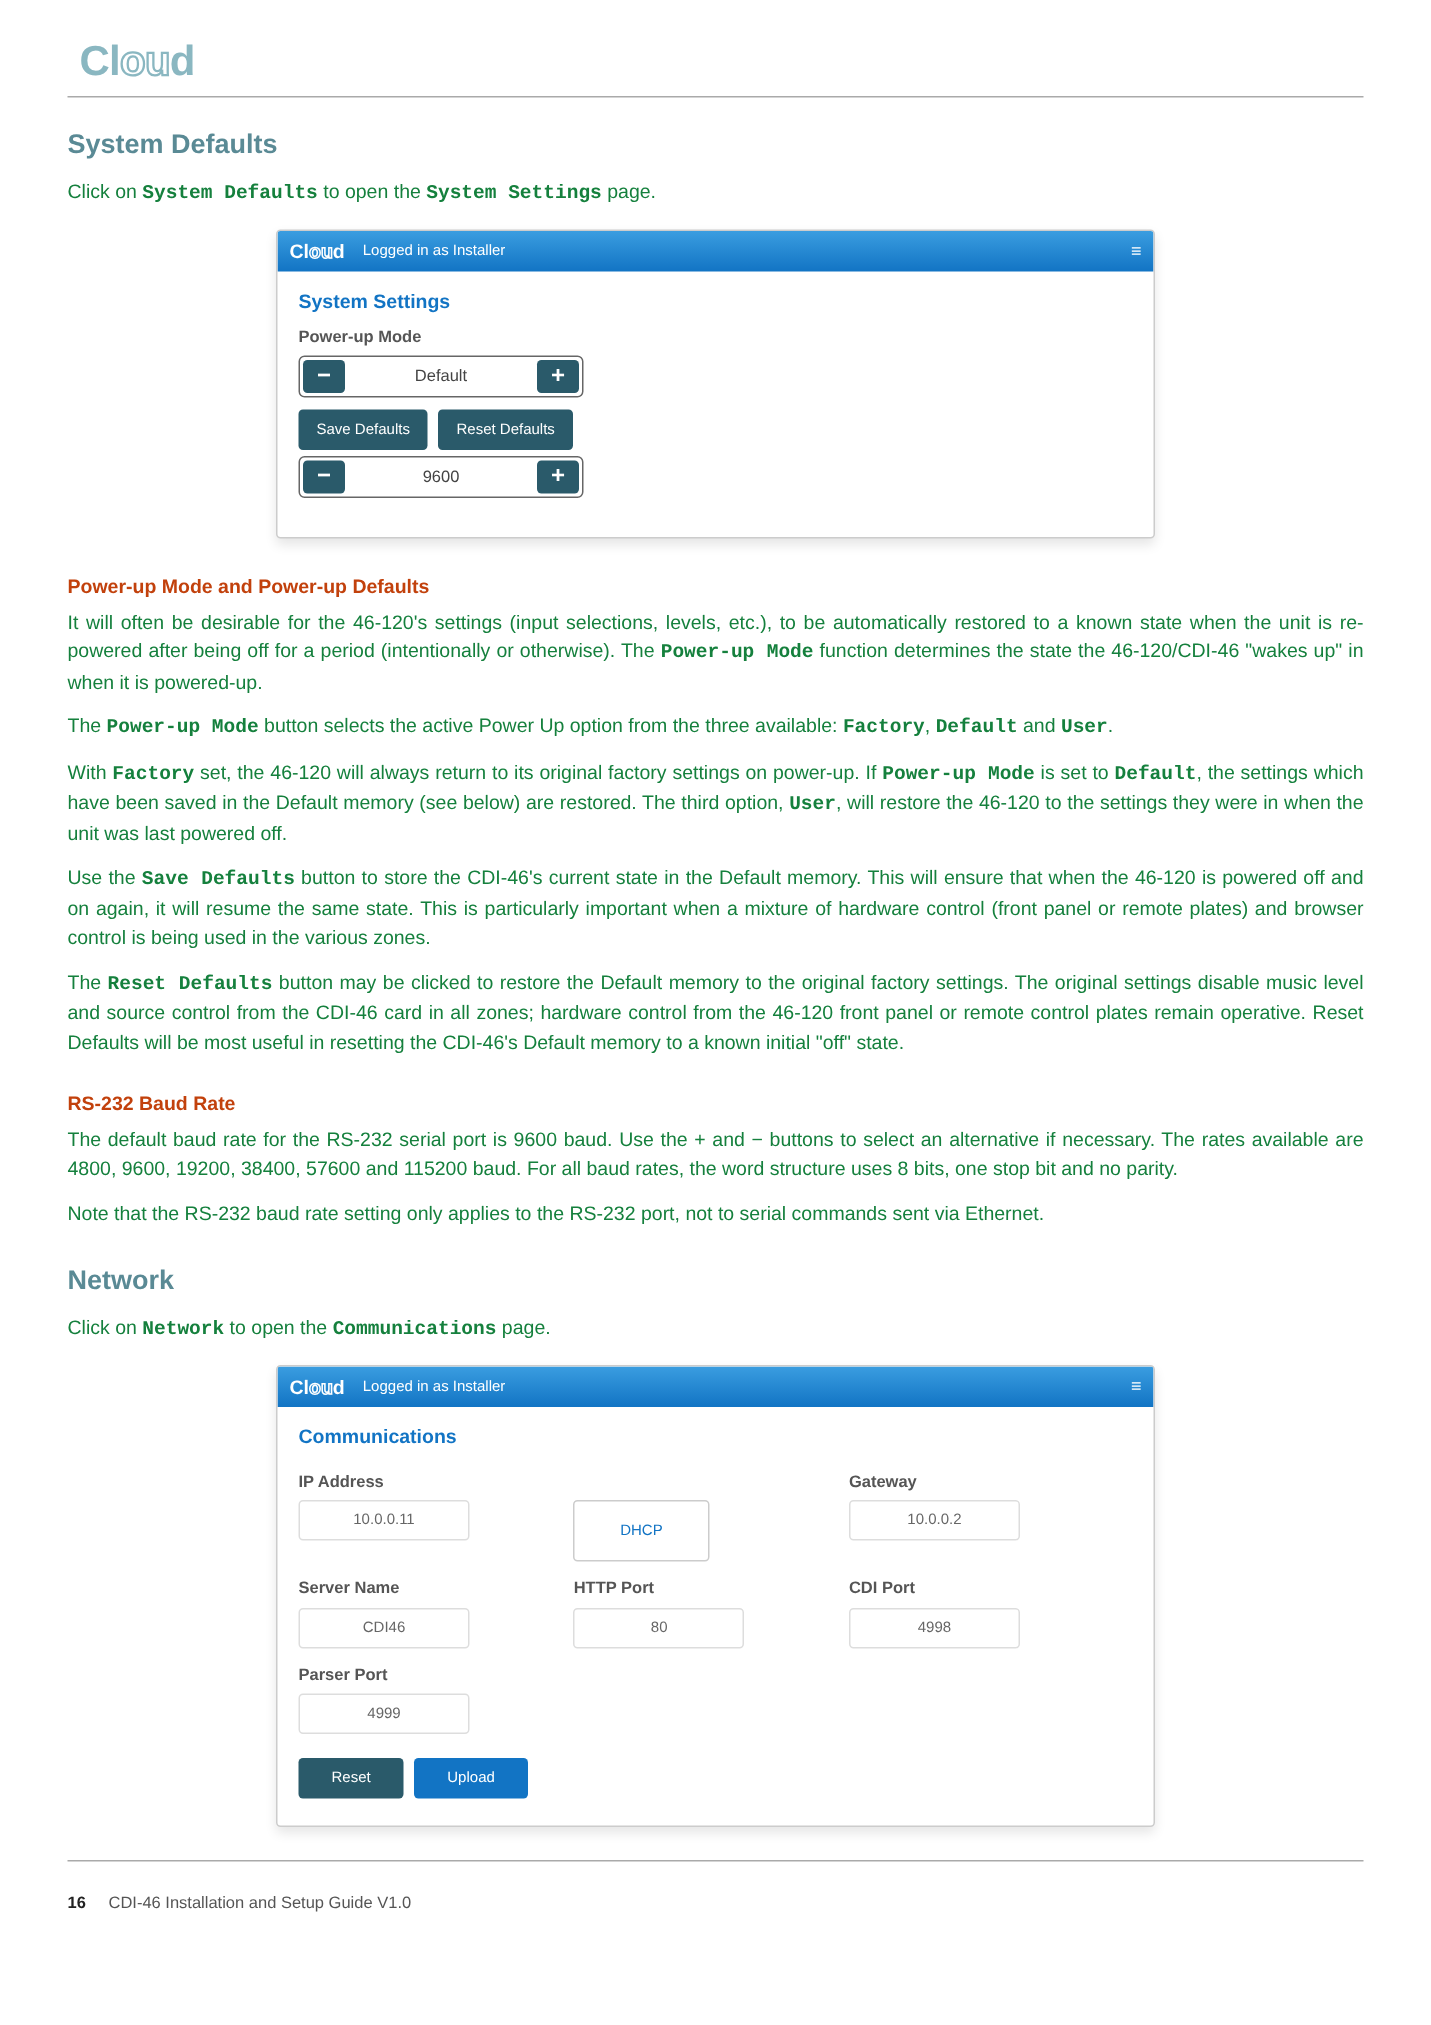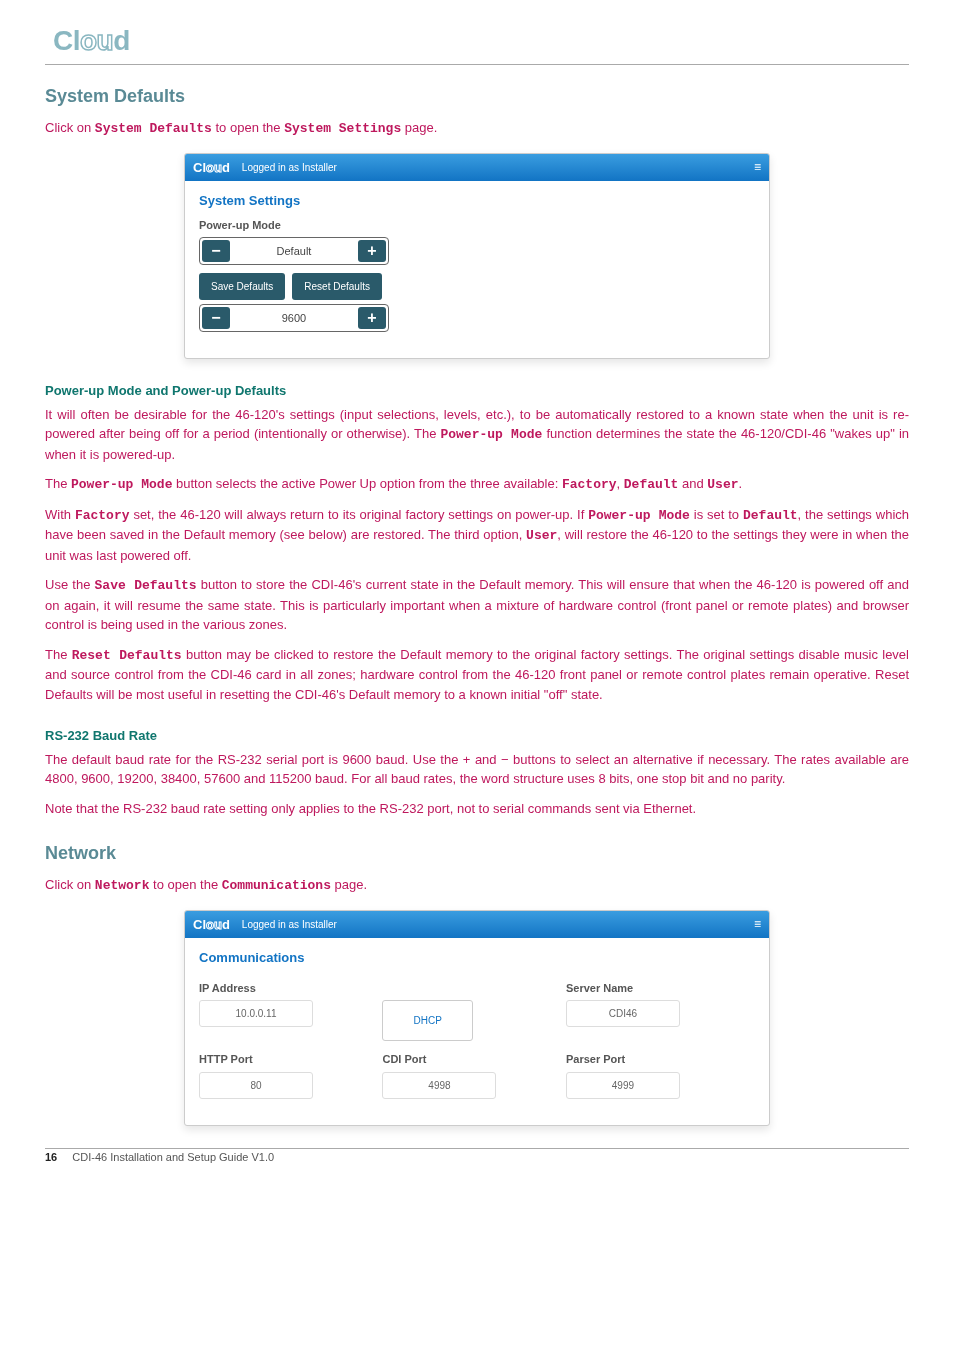--- a/index.html
+++ b/index.html
@@ -31,23 +31,23 @@
   .logo .outline {
     -webkit-text-stroke: 1.5px #8ab7c1;
     color: transparent;
   }
   h2.section {
     color: #5a8a95;
     font-weight: bold;
     font-size: 18px;
     margin-bottom: 8px;
   }
-  p.body { text-align: justify; margin-bottom: 10px; color: #be185d; }
+  p.body { text-align: justify; margin-bottom: 10px; color: #15803d; }
   .mono { font-family: 'Courier New', monospace; font-weight: bold; }
-  h3.sub { font-size: 13px; font-weight: bold; color: #0f766e; margin-bottom: 4px; margin-top: 22px; }
+  h3.sub { font-size: 13px; font-weight: bold; color: #c2410c; margin-bottom: 4px; margin-top: 22px; }
 
   
   .panel {
     width: 586px;
     margin: 14px auto 22px auto;
     border: 1px solid #ccc;
     border-radius: 3px;
     box-shadow: 0 4px 8px rgba(0,0,0,0.1);
     overflow: hidden;
     background: #fff;
@@ -103,21 +103,21 @@
   .input-box {
     display: inline-block; border: 1px solid #ddd; padding: 5px 10px;
     color: #666; font-size: 10px; border-radius: 3px; width: 114px; text-align: center;
     background: #fff;
   }
   .comm-grid { display: flex; flex-wrap: wrap; }
   .comm-col { width: 33%; padding-right: 14px; margin-bottom: 4px; }
   .footer {
     border-top: 1px solid #aaa;
     margin-top: 16px;
-    padding-top: 0;
+    padding-top: 20px;
     font-size: 11px;
     color: #555;
   }
   .footer .pg { font-weight: bold; color: #222; margin-right: 12px; }
 </style>
 </head>
 <body>
 
 <div class="logo-row">
   <div class="logo">
@@ -194,37 +194,45 @@
       <div class="comm-col">
         <div class="fld-label">IP Address</div>
         <span class="input-box">10.0.0.11</span>
       </div>
       <div class="comm-col">
         <div class="fld-label">&nbsp;</div>
         <span class="btn-outline-white">DHCP</span>
       </div>
 
       <div class="comm-col">
+        <div class="fld-label">Gateway</div>
+        <span class="input-box">10.0.0.2</span>
+      </div>
+      <div class="comm-col">
         <div class="fld-label">Server Name</div>
         <span class="input-box">CDI46</span>
       </div>
       <div class="comm-col">
         <div class="fld-label">HTTP Port</div>
         <span class="input-box">80</span>
       </div>
 
       <div class="comm-col">
         <div class="fld-label">CDI Port</div>
         <span class="input-box">4998</span>
       </div>
       <div class="comm-col">
         <div class="fld-label">Parser Port</div>
         <span class="input-box">4999</span>
       </div>
       <div class="comm-col"></div>
+    </div>
+    <div style="margin-top:12px;">
+      <span class="btn-dark" style="padding:6px 22px;">Reset</span>
+      <span class="btn-dark" style="padding:6px 22px; background:#1274c4;">Upload</span>
     </div>
   </div>
 </div>
 
 <div class="footer">
   <span class="pg">16</span>
   <span>CDI-46 Installation and Setup Guide V1.0</span>
 </div>
 
 </body></html>

